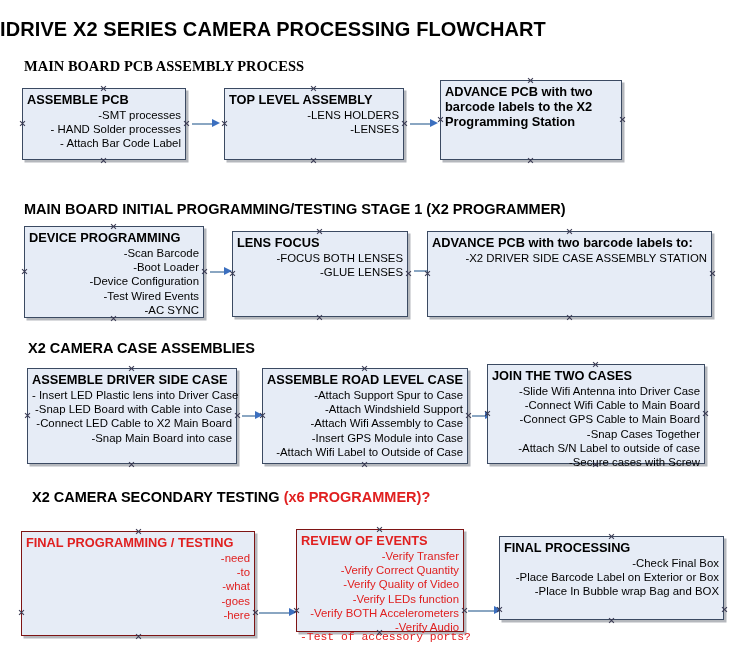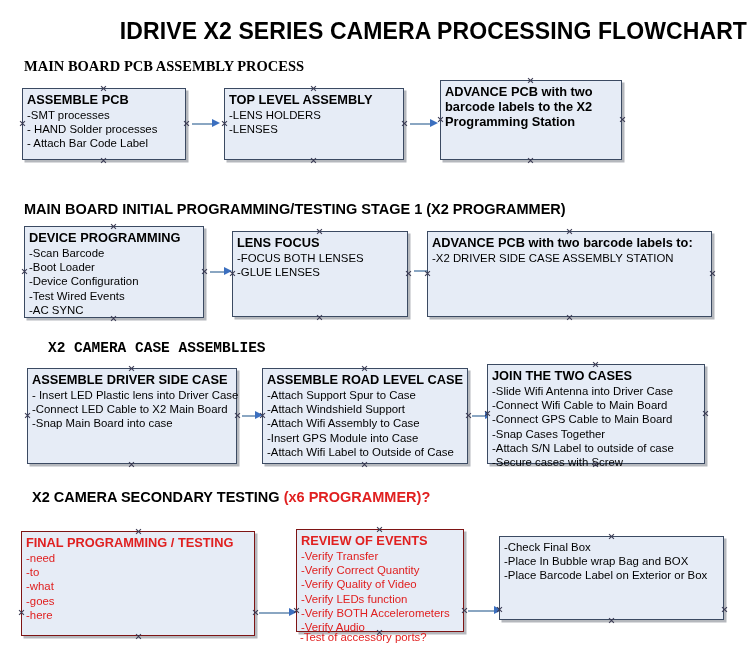--- a/index.html
+++ b/index.html
@@ -10,22 +10,22 @@
     font-family:"Liberation Sans", sans-serif;
     color:#000;
     overflow:hidden;
     position:relative;
   }
   .canvas{position:absolute;left:0;top:0;width:747px;height:662px;}
 
   .doc-title{
     position:absolute;
     left:0;top:18px;width:747px;
-    text-align:right;
-    font-size:23px;
+    text-align:left;
+    font-size:20px;
     font-weight:bold;
     letter-spacing:0.1px;
   }
 
   .section-title{
     position:absolute;
     font-size:14.5px;
     font-weight:bold;
     white-space:nowrap;
   }
@@ -45,31 +45,33 @@
     font-size:12.8px;
     font-weight:bold;
     line-height:15px;
     white-space:nowrap;
     margin-bottom:1px;
   }
   .pbox .bline{
     font-size:11.4px;
     line-height:14.2px;
     white-space:nowrap;
+    text-align:right;
   }
   .pbox.red-text .btitle,.pbox.red-text .bline{color:#e02020;}
   .pbox .btitle.wrapping{white-space:normal;}
 
   
   .overflow-line{
     position:absolute;
     font-size:11.4px;
     line-height:14.2px;
     color:#e02020;
     white-space:nowrap;
+    font-family:Liberation Mono, monospace;
   }
 
   
   .handle{
     position:absolute;
     width:7px;height:7px;
     pointer-events:none;
   }
   .handle:before,.handle:after{
     content:"";
@@ -184,27 +186,28 @@
 
   <div class="pbox" style="left:427px;top:231px;width:285px;height:86px;">
     <div class="btitle">ADVANCE PCB with two barcode labels to:</div>
     <div class="bline">-X2 DRIVER  SIDE  CASE  ASSEMBLY STATION</div>
   </div>
   <div class="handle" style="left:566px;top:227.5px;"></div>
   <div class="handle" style="left:566px;top:313.5px;"></div>
   <div class="handle" style="left:423.5px;top:270px;"></div>
   <div class="handle" style="left:708.5px;top:270px;"></div>
 
-  <div class="section-title" style="left:48px;top:340px;font-family:Liberation Mono, monospace;">
+  <div class="section-title" style="left:28px;top:340px;">
     <span>X2 CAMERA CASE ASSEMBLIES</span>
   </div>
 
   <div class="pbox" style="left:27px;top:368px;width:210px;height:96px;">
     <div class="btitle">ASSEMBLE DRIVER SIDE CASE</div>
     <div class="bline">- Insert LED Plastic lens into Driver Case</div>
+    <div class="bline">-Snap LED Board with Cable into Case</div>
     <div class="bline">-Connect LED Cable to X2 Main Board</div>
     <div class="bline">-Snap Main Board into case</div>
   </div>
   <div class="handle" style="left:128px;top:364.5px;"></div>
   <div class="handle" style="left:128px;top:460.5px;"></div>
   <div class="handle" style="left:23.5px;top:412px;"></div>
   <div class="handle" style="left:233.5px;top:412px;"></div>
 
   <div class="arrow" style="left:242px;top:411px;width:22px;">
     <div class="shaft" style="width:14px;"></div>
@@ -279,22 +282,23 @@
   <div class="handle" style="left:376px;top:628.5px;"></div>
   <div class="handle" style="left:292.5px;top:607px;"></div>
   <div class="handle" style="left:460.5px;top:607px;"></div>
 
   <div class="arrow" style="left:468px;top:606px;width:34px;">
     <div class="shaft" style="width:27px;"></div>
     <div class="head" style="left:26px;"></div>
   </div>
 
   <div class="pbox" style="left:499px;top:536px;width:225px;height:84px;">
+    <div class="btitle">FINAL PROCESSING</div>
     <div class="bline"> -Check Final Box</div>
+    <div class="bline">-Place Barcode Label on Exterior or Box</div>
     <div class="bline">-Place In Bubble wrap Bag and BOX</div>
-    <div class="bline">-Place Barcode Label on Exterior or Box</div>
   </div>
   <div class="handle" style="left:608px;top:532.5px;"></div>
   <div class="handle" style="left:608px;top:616.5px;"></div>
   <div class="handle" style="left:495.5px;top:606px;"></div>
   <div class="handle" style="left:720.5px;top:606px;"></div>
 
 </div>
 
 </body></html>

